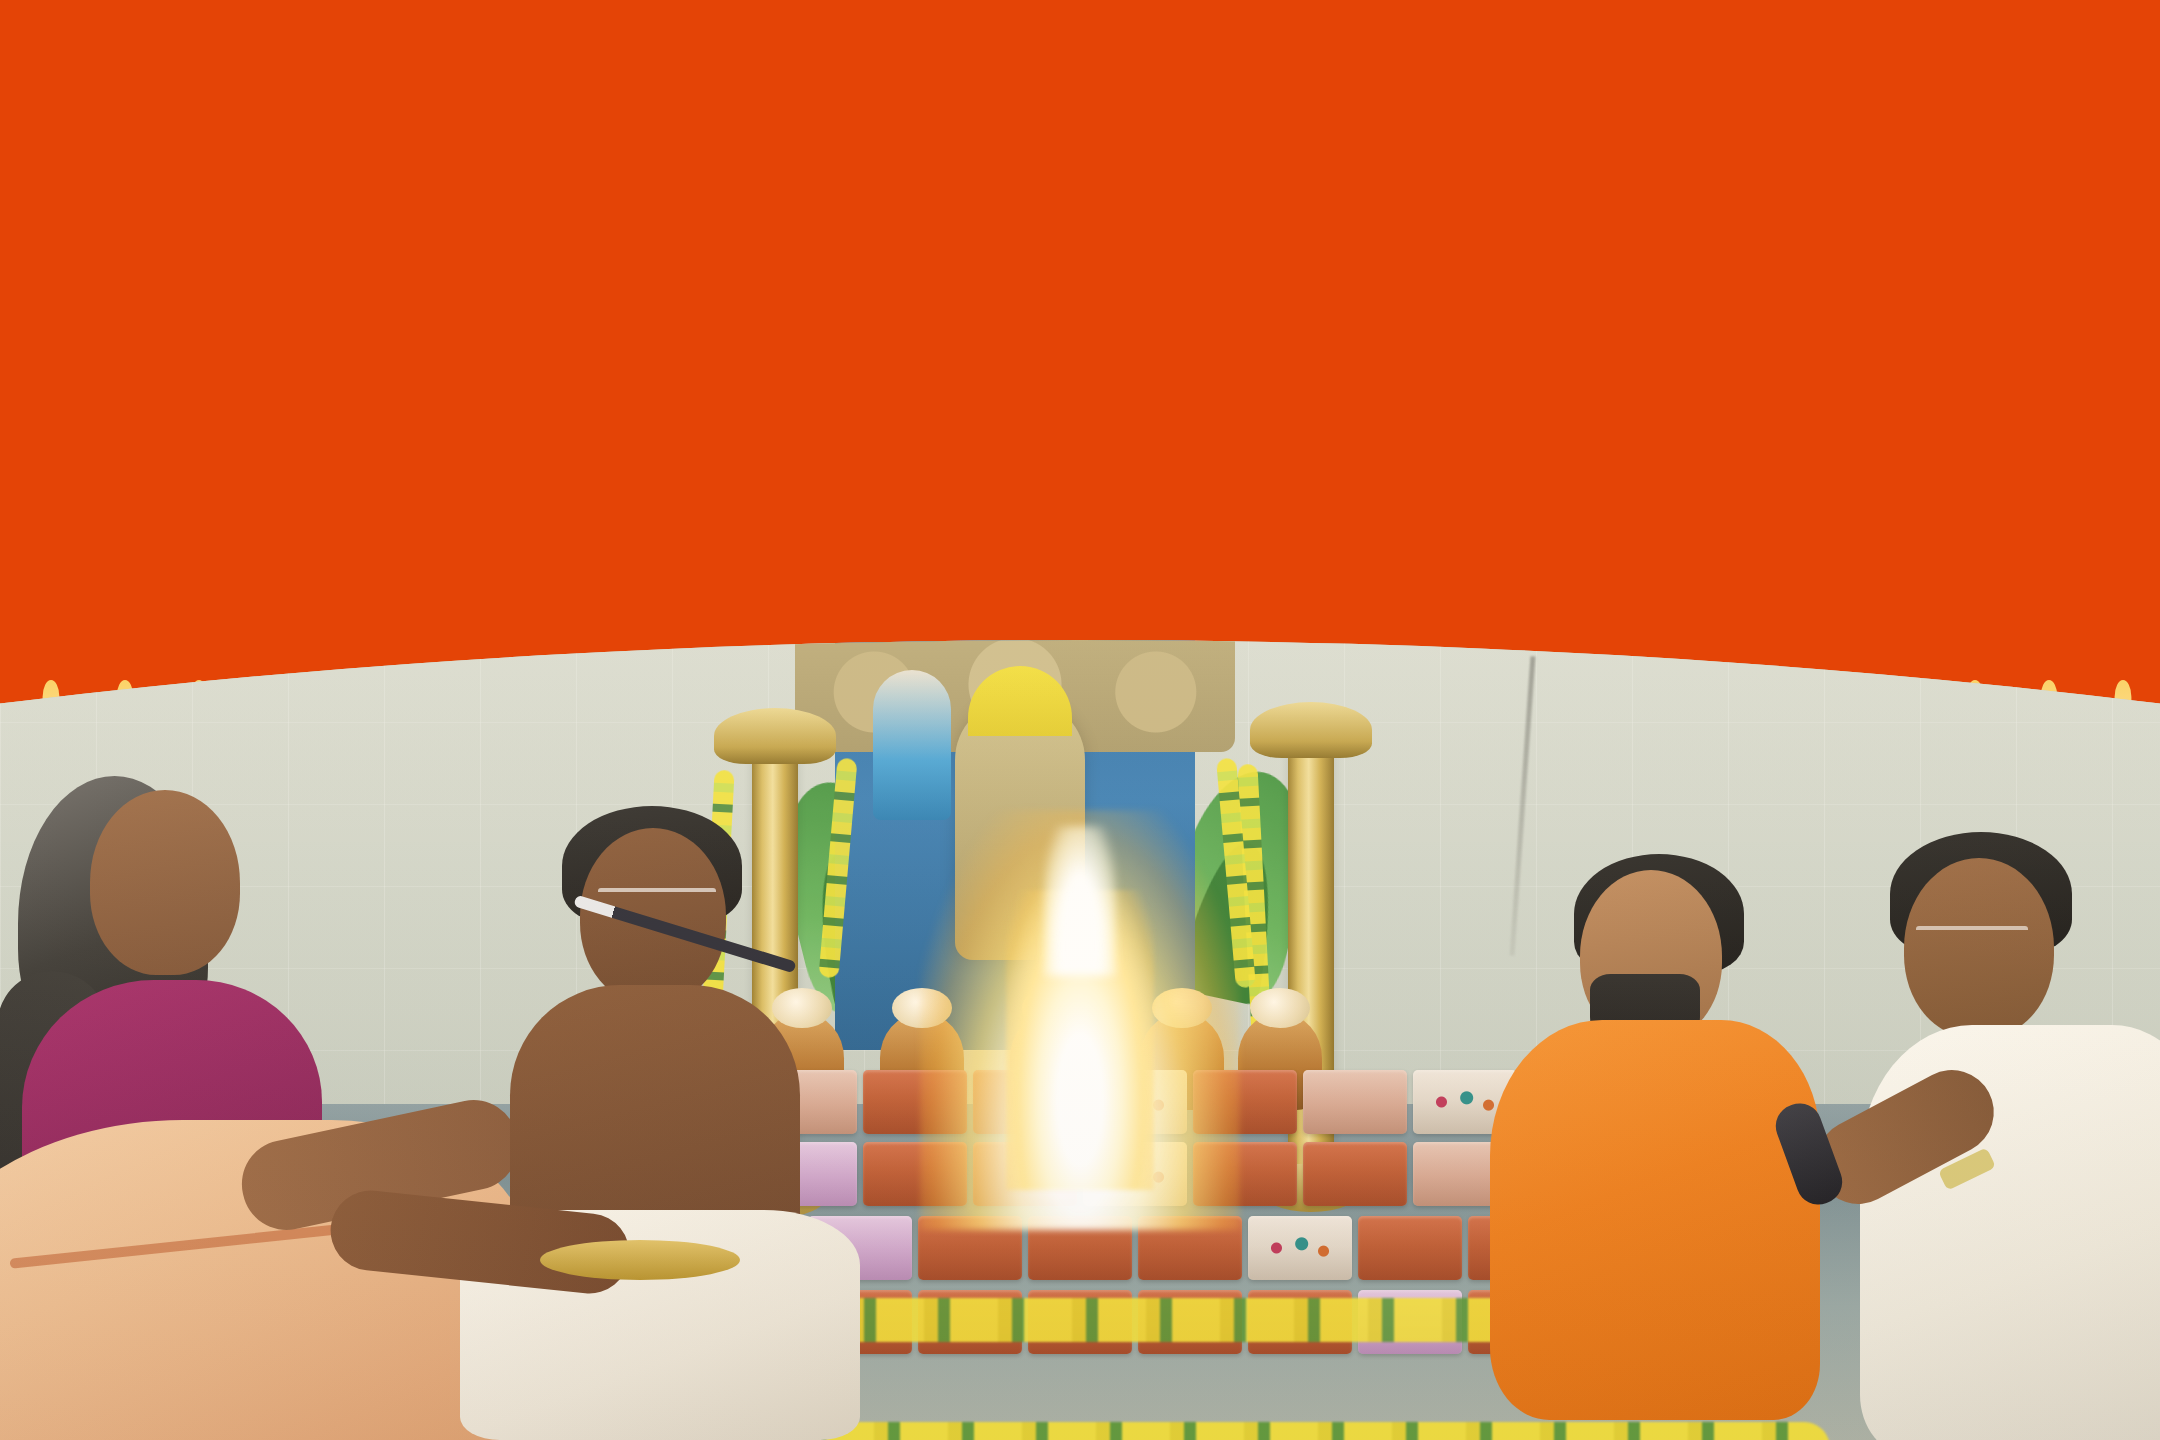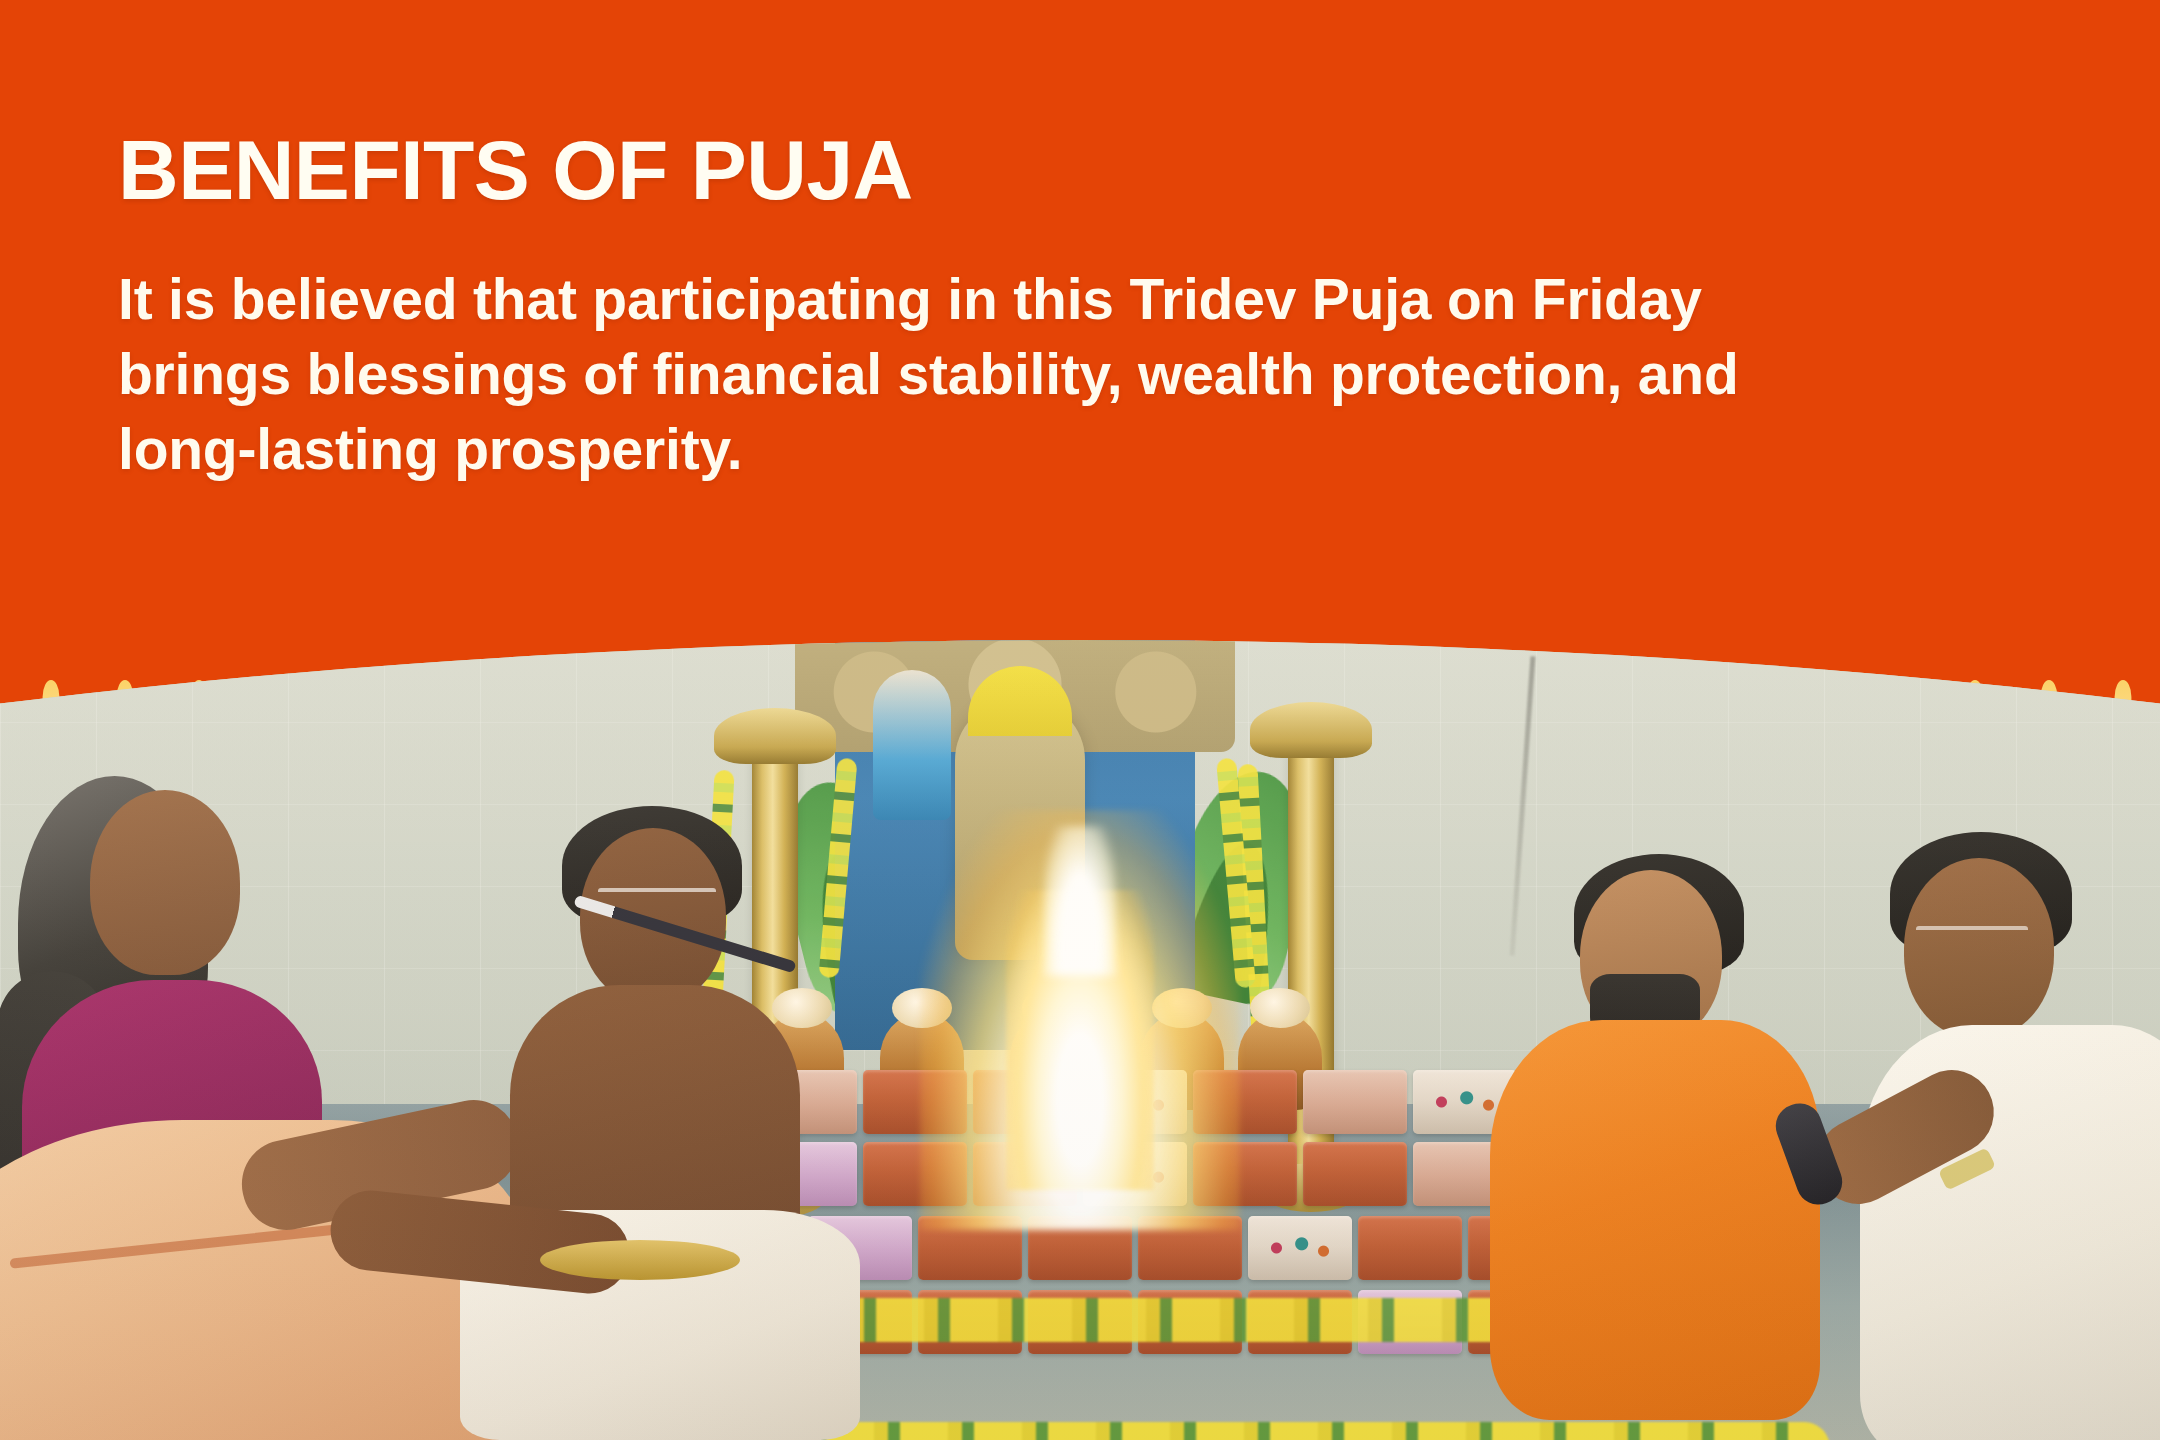--- a/index.html
+++ b/index.html
@@ -474,24 +474,20 @@
     background:linear-gradient(180deg, rgba(255,235,190,.10) 0%, rgba(255,215,150,.06) 45%, rgba(120,90,60,.05) 100%);
     pointer-events:none;
     z-index:30;
   }
 </style>
 </head>
 <body>
 
 <div class="poster">
 
-  <div class="text-block">
-    <div class="headline">BENEFITS OF PUJA</div>
-    <div class="subcopy">It is believed that participating in this Tridev Puja on Friday brings blessings of financial stability, wealth protection, and long-lasting prosperity.</div>
-  </div>
 
   <div class="photo-wrap">
 
     <div class="scallop-band">
       <div class="row">
         <div class="scallop">
             <i></i>
           </div>
         <div class="scallop">
             <i></i>

